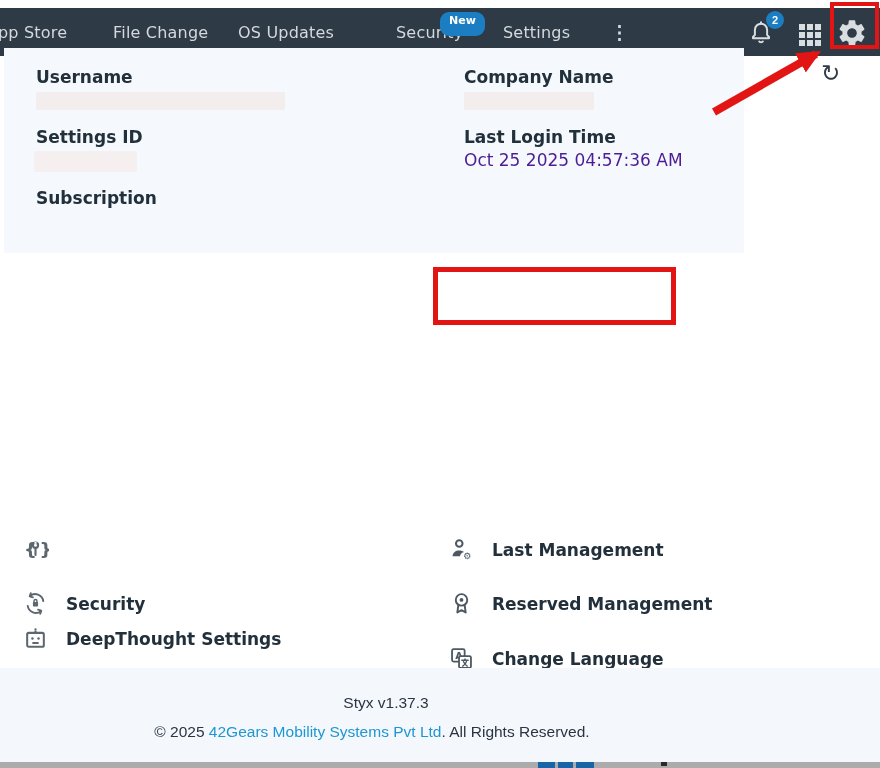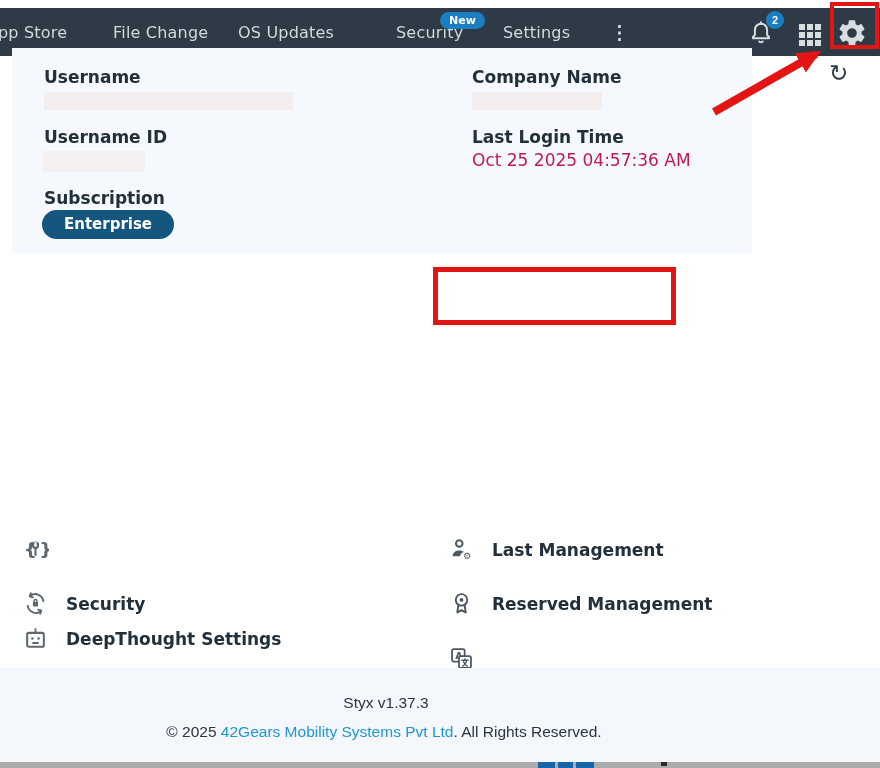--- a/index.html
+++ b/index.html
@@ -7,70 +7,70 @@
   body { font-family:"Liberation Sans", sans-serif; background:#ffffff; position:relative; }
   #page { position:absolute; inset:0; width:880px; height:768px; background:#ffffff; }
 
   
   .navbar { position:absolute; left:0; top:0; width:880px; height:48px; background:#2e3a45;margin-top:8px; }
   .nav-item { position:absolute; top:50%; transform:translateY(-50%);
     color:#d3d9dd; font-family:"DejaVu Sans", sans-serif; font-size:16px; font-weight:500;
     letter-spacing:.2px; white-space:nowrap; cursor:pointer; }
   .new-badge { position:absolute; left:440px; top:4px; background:#1b7ec2; color:#fff;
     font-family:"DejaVu Sans", sans-serif; font-size:11px; font-weight:700;
-    padding:2px 9px 2px; border-radius:9px; z-index:3; }
+    padding:2px 9px 9px; border-radius:9px; z-index:3; }
   .kebab { position:absolute; left:610px; top:50%; transform:translateY(-50%);
     color:#d3d9dd; font-size:19px; font-weight:700; cursor:pointer; }
   .bell-wrap { position:absolute; left:746px; top:10px; width:32px; height:32px; cursor:pointer; }
   .bell-badge { position:absolute; left:766px; top:3px; min-width:18px; height:18px;
     background:#1b7ec2; border-radius:50%; color:#fff; font-size:11px; font-weight:700;
     display:flex; align-items:center; justify-content:center; z-index:2; }
   .grid-icon { position:absolute; left:799px; top:16px; display:grid;
     grid-template-columns:repeat(3,5.5px); grid-template-rows:repeat(3,5.5px); gap:2.5px; cursor:pointer; }
   .grid-icon span { background:#d8dde1; }
   .gear-wrap { position:absolute; left:836px; top:9px; width:34px; height:34px; cursor:pointer; }
 
   
   .red-box-gear { position:absolute; left:830px; top:2px; width:49px; height:47px;
     border:4px solid #e21414; z-index:5; pointer-events:none; }
   .red-box-um { position:absolute; left:433px; top:267px; width:243px; height:58px;
     border:5px solid #e21414; z-index:5; pointer-events:none; }
   .red-arrow { position:absolute; left:698px; top:38px; width:150px; height:92px;
     z-index:6; pointer-events:none; }
 
   
-  .profile { position:absolute; left:12px; top:48px; width:740px; height:205px; background:#f5f9fd; }
+  .profile { position:absolute; left:4px; top:48px; width:740px; height:205px; background:#f5f9fd; }
   .field-label { position:absolute; font-family:"DejaVu Sans", sans-serif; font-size:17px;
     font-weight:700; color:#22303c; white-space:nowrap; }
   .redact { position:absolute; background:#f3eded; border-radius:2px; }
   .pill { position:absolute; left:30px; top:162px; background:#15567f; color:#ffffff;
     font-family:"DejaVu Sans", sans-serif; font-size:15px; font-weight:700;
     padding:5px 22px 6px; border-radius:15px; }
   .login-value { position:absolute; left:460px; top:102px; font-family:"DejaVu Sans", sans-serif;
-    font-size:17px; color:#be185d; }
+    font-size:17px; color:#4c1d95; }
   .refresh { position:absolute; left:817px; top:14px; font-family:"DejaVu Sans", sans-serif;
     font-size:23px; color:#303c47; cursor:pointer; line-height:1; }
 
   
   .menu-area { position:absolute; left:0; top:253px; width:880px; height:415px; background:#ffffff; }
   .divider { position:absolute; left:0; width:880px; border-top:1.5px solid #aab3ba; }
   .divider.inset { left:10px; width:860px; border-top:1px solid #9ba6ae; }
   .menu-item { position:absolute; display:flex; align-items:center; gap:17px; cursor:pointer; }
   .menu-item .ico { width:27px; height:27px; flex:0 0 27px; display:flex;
     align-items:center; justify-content:center; }
   .menu-item .lbl { font-family:"DejaVu Sans", sans-serif; font-size:17px; font-weight:700;
     color:#22303c; white-space:nowrap; }
   svg { display:block; }
 
   
   .footer { position:absolute; left:0; top:668px; width:880px; height:94px; background:#f4f8fc;
     text-align:center; }
   .footer .version { position:absolute; left:0; width:772px; top:26px;
     font-size:15.5px; color:#2a3541; }
-  .footer .copy { position:absolute; left:12px; width:744px; top:55px;
+  .footer .copy { position:absolute; left:0; width:744px; top:55px;
     font-size:15.5px; color:#2a3541; }
   .footer .copy a { color:#1e96d2; text-decoration:none; cursor:pointer; }
   .bottom-strip { position:absolute; left:0; top:762px; width:880px; height:6px; background:#acacac; }
   .bottom-strip .blue { position:absolute; top:0; height:6px; background:#1565a8; }
   .bottom-strip .speck { position:absolute; top:0; left:661px; width:6px; height:4px; background:#2a2a2a; }
 </style>
 </head>
 <body>
 
 <div id="page">
@@ -119,25 +119,24 @@
         <path d="M0 0 L24 11 L0 22 z" fill="#e21414"></path>
       </marker>
     </defs>
     <line x1="16" y1="74" x2="118" y2="16" stroke="#e21414" stroke-width="8" marker-end="url(#ah)"></line>
   </svg>
 
   <div class="profile">
     <span class="field-label" style="left:32px; top:19px">Username</span>
     <span class="redact" style="left:32px; top:44px; width:249px; height:18px"></span>
 
-    <span class="field-label" style="left:32px; top:79px">Username ID</span>
+    <span class="field-label" style="left:32px; top:79px">Settings ID</span>
     <span class="redact" style="left:30px; top:103px; width:103px; height:21px; background:#f5efef"></span>
 
     <span class="field-label" style="left:32px; top:140px">Subscription</span>
-    <span class="pill">Enterprise</span>
 
     <span class="field-label" style="left:460px; top:19px">Company Name</span>
     <span class="redact" style="left:460px; top:44px; width:130px; height:18px"></span>
 
     <span class="field-label" style="left:460px; top:79px">Last Login Time</span>
     <span class="login-value">Oct 25 2025 04:57:36 AM</span>
 
     <span class="refresh">↻</span>
   </div>
 
@@ -226,20 +225,21 @@
           <text x="6.5" y="12.4" font-size="8.5" font-weight="bold" fill="#4d5862" font-family="'DejaVu Sans',sans-serif">A</text>
           <rect x="9.8" y="9.8" width="10.6" height="10.6" rx="1.4" fill="#ffffff" stroke="#4d5862" stroke-width="1.6"></rect>
           <g stroke="#4d5862" stroke-width="1.3" fill="none" stroke-linecap="round">
             <path d="M12.3 13.6h5.6"></path>
             <path d="M15.1 12.4v1.2"></path>
             <path d="M13.1 18.7c1.5-.9 2.8-2.3 3.3-3.9"></path>
             <path d="M17.1 18.7c-1.5-.9-2.8-2.3-3.3-3.9"></path>
           </g>
         </svg>
       </span>
+      <span class="lbl">Change Language</span>
     </div>
 
     <div class="divider inset" style="top:505px"></div>
 
   </div>
 
   <div class="red-box-um"></div>
 
   <div class="footer">
     <div class="version">Styx v1.37.3</div>

